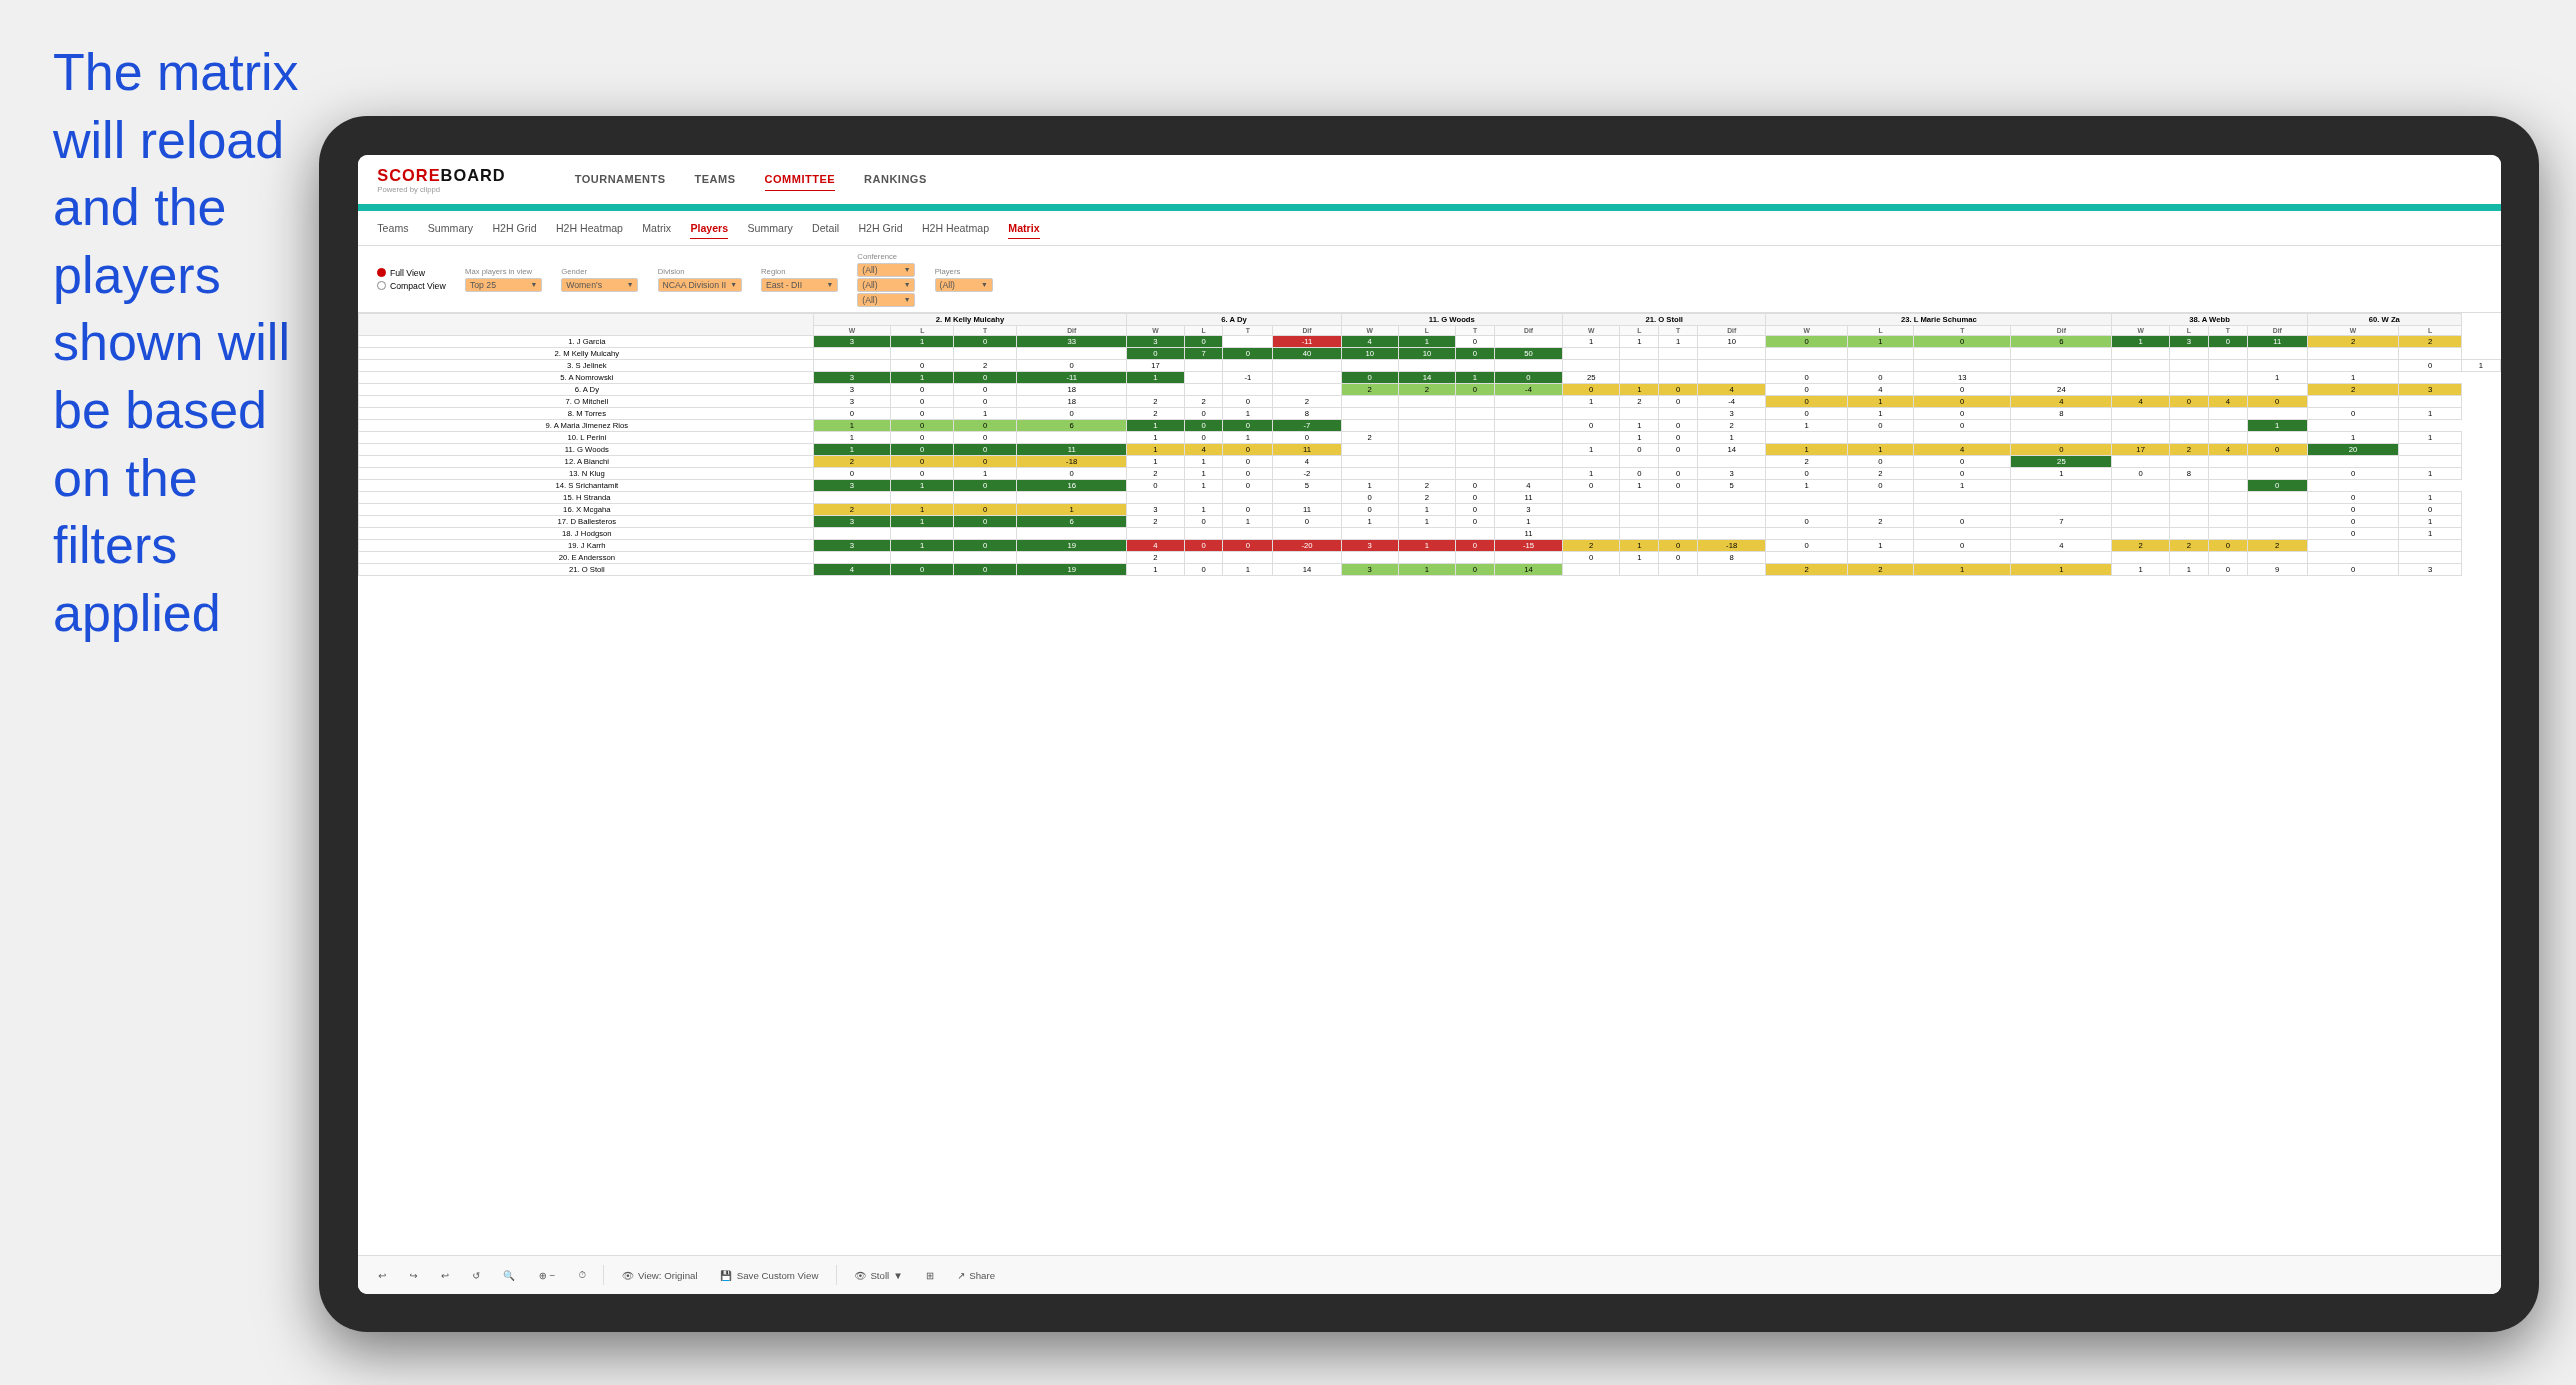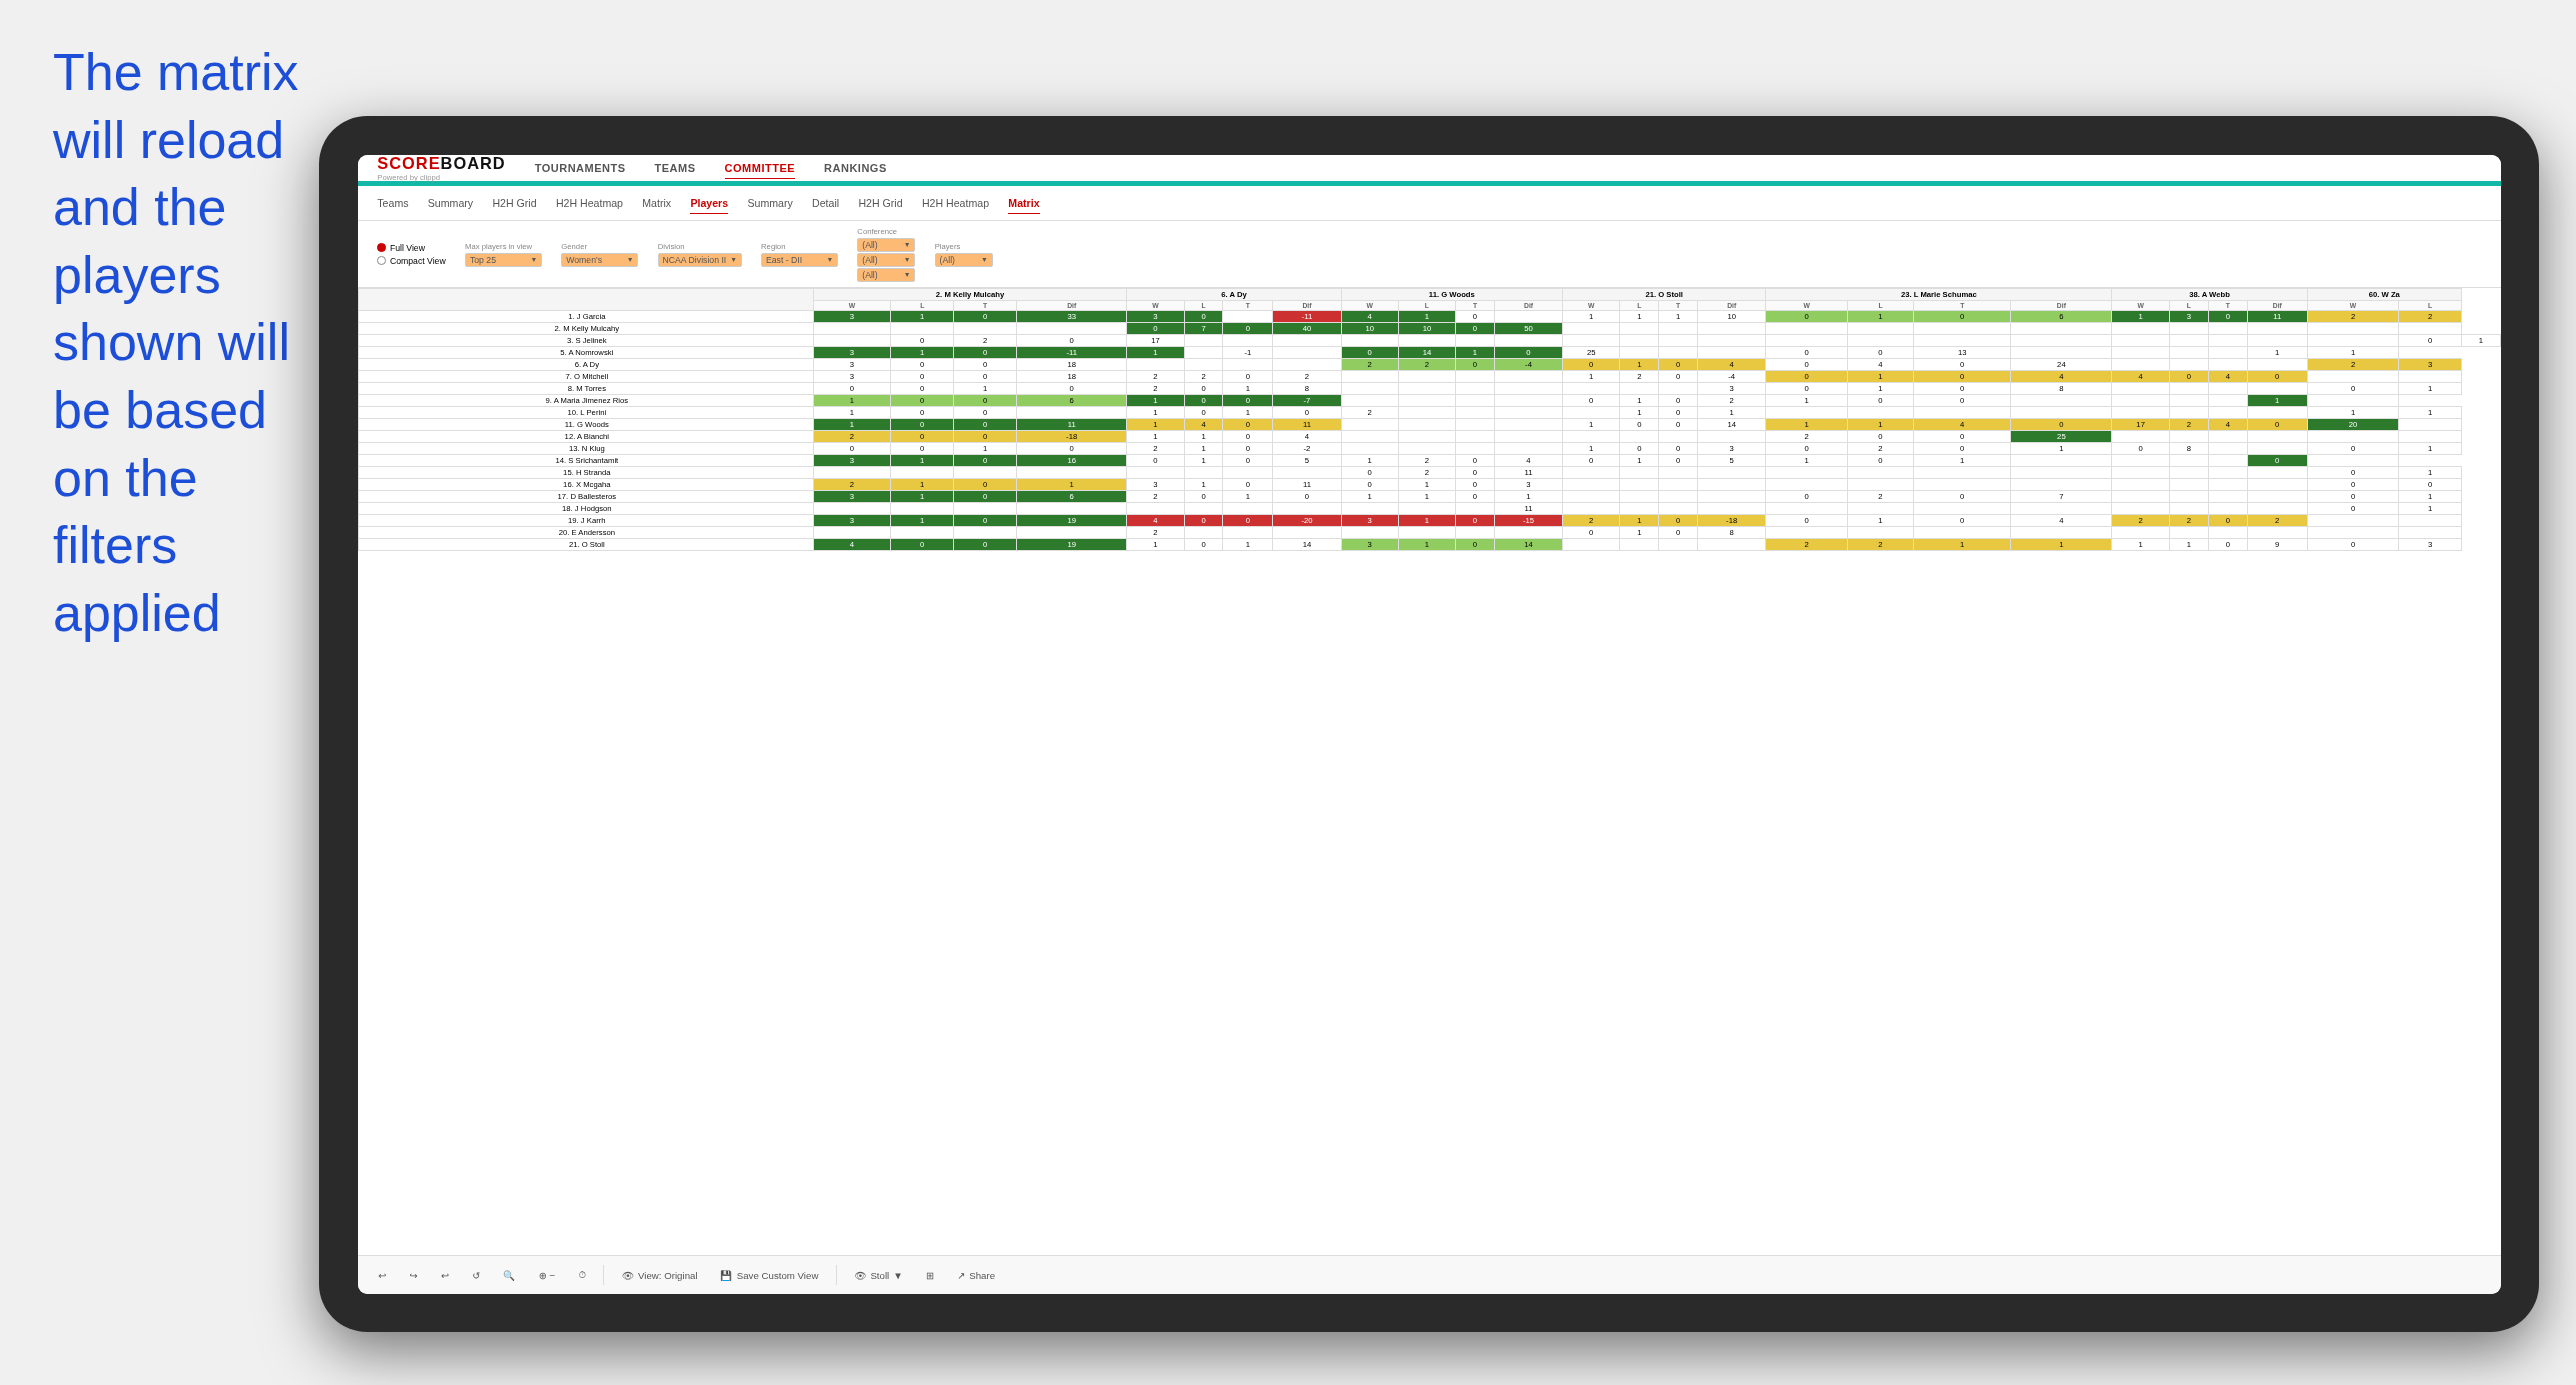--- a/index.html
+++ b/index.html
@@ -46,23 +46,24 @@
       background: #fff;
       border-radius: 9.7px;
       overflow: hidden;
     }
 
     
     .nav-bar {
       display: flex;
       align-items: center;
       padding: 0 19.3px;
-      height: 31px;
-      border-bottom: 5px solid #14b8a6;
+      height: 56px;
+      border-bottom: 7px solid #14b8a6;
       background: #fff;
+      gap: 40px;
     }
 
     .logo-area {
       display: flex;
       flex-direction: column;
       margin-right: 29px;
     }
 
     .logo-sub {
       font-size: 7.7px;

